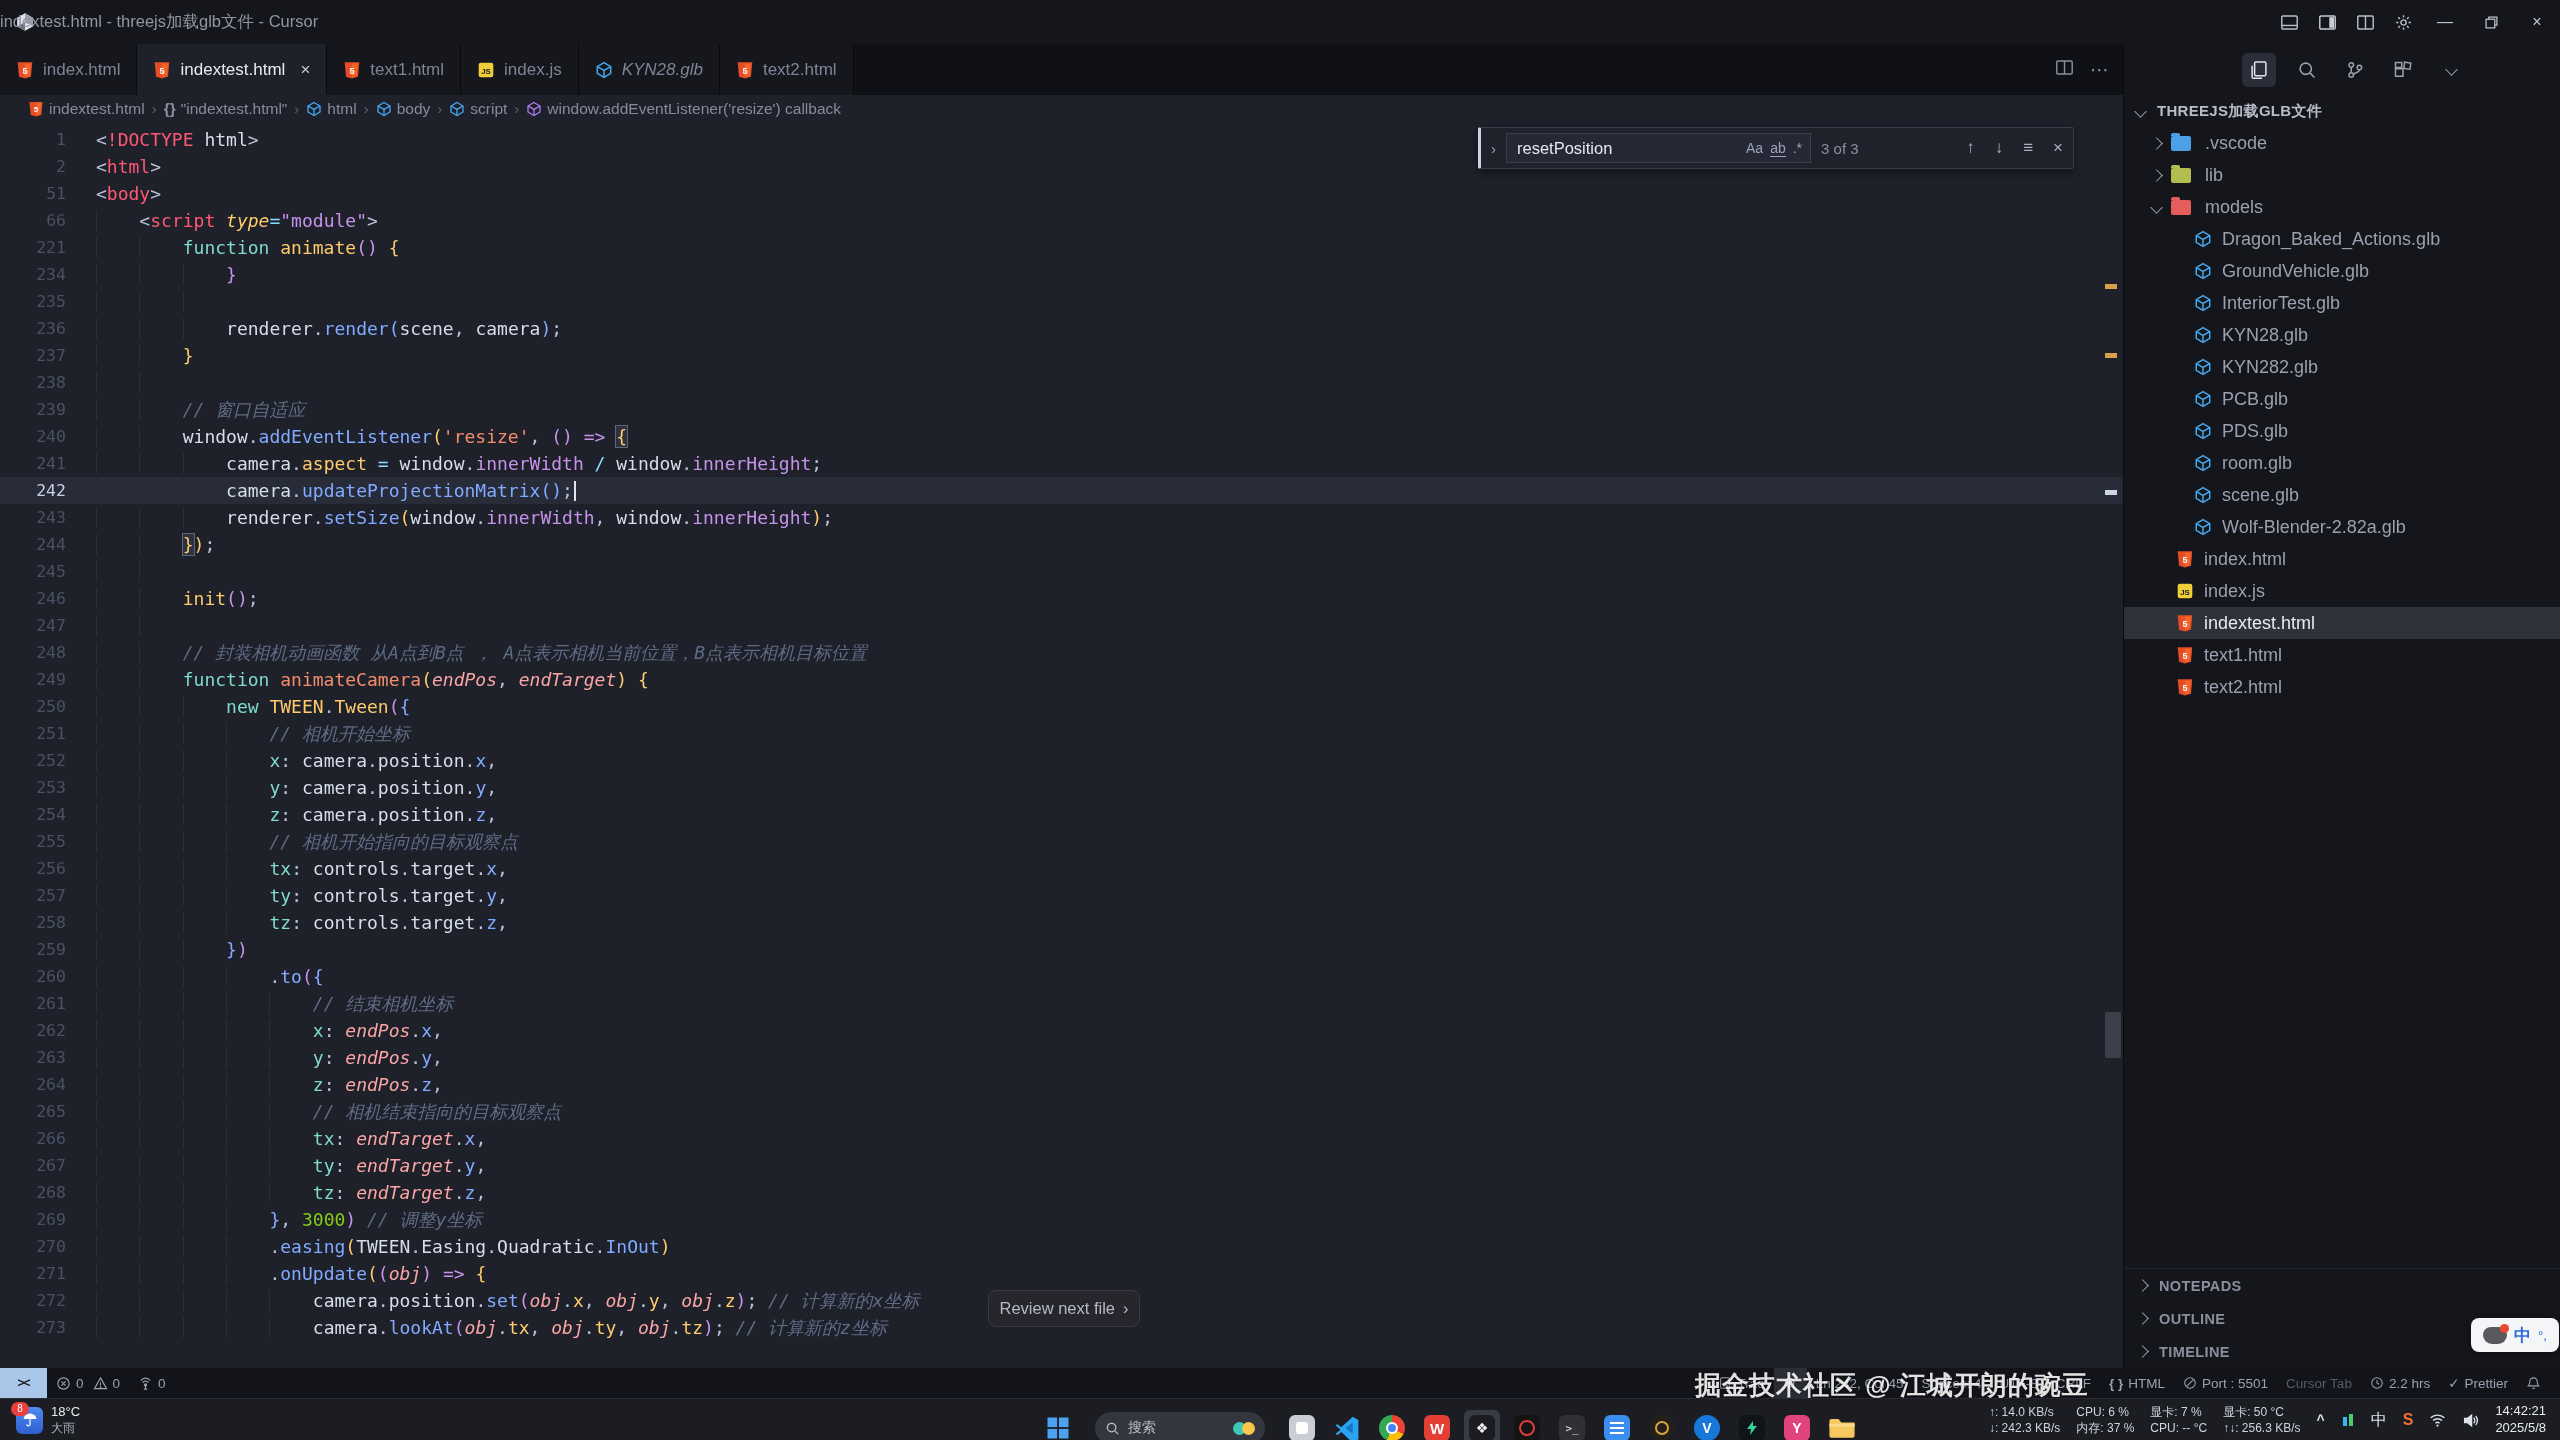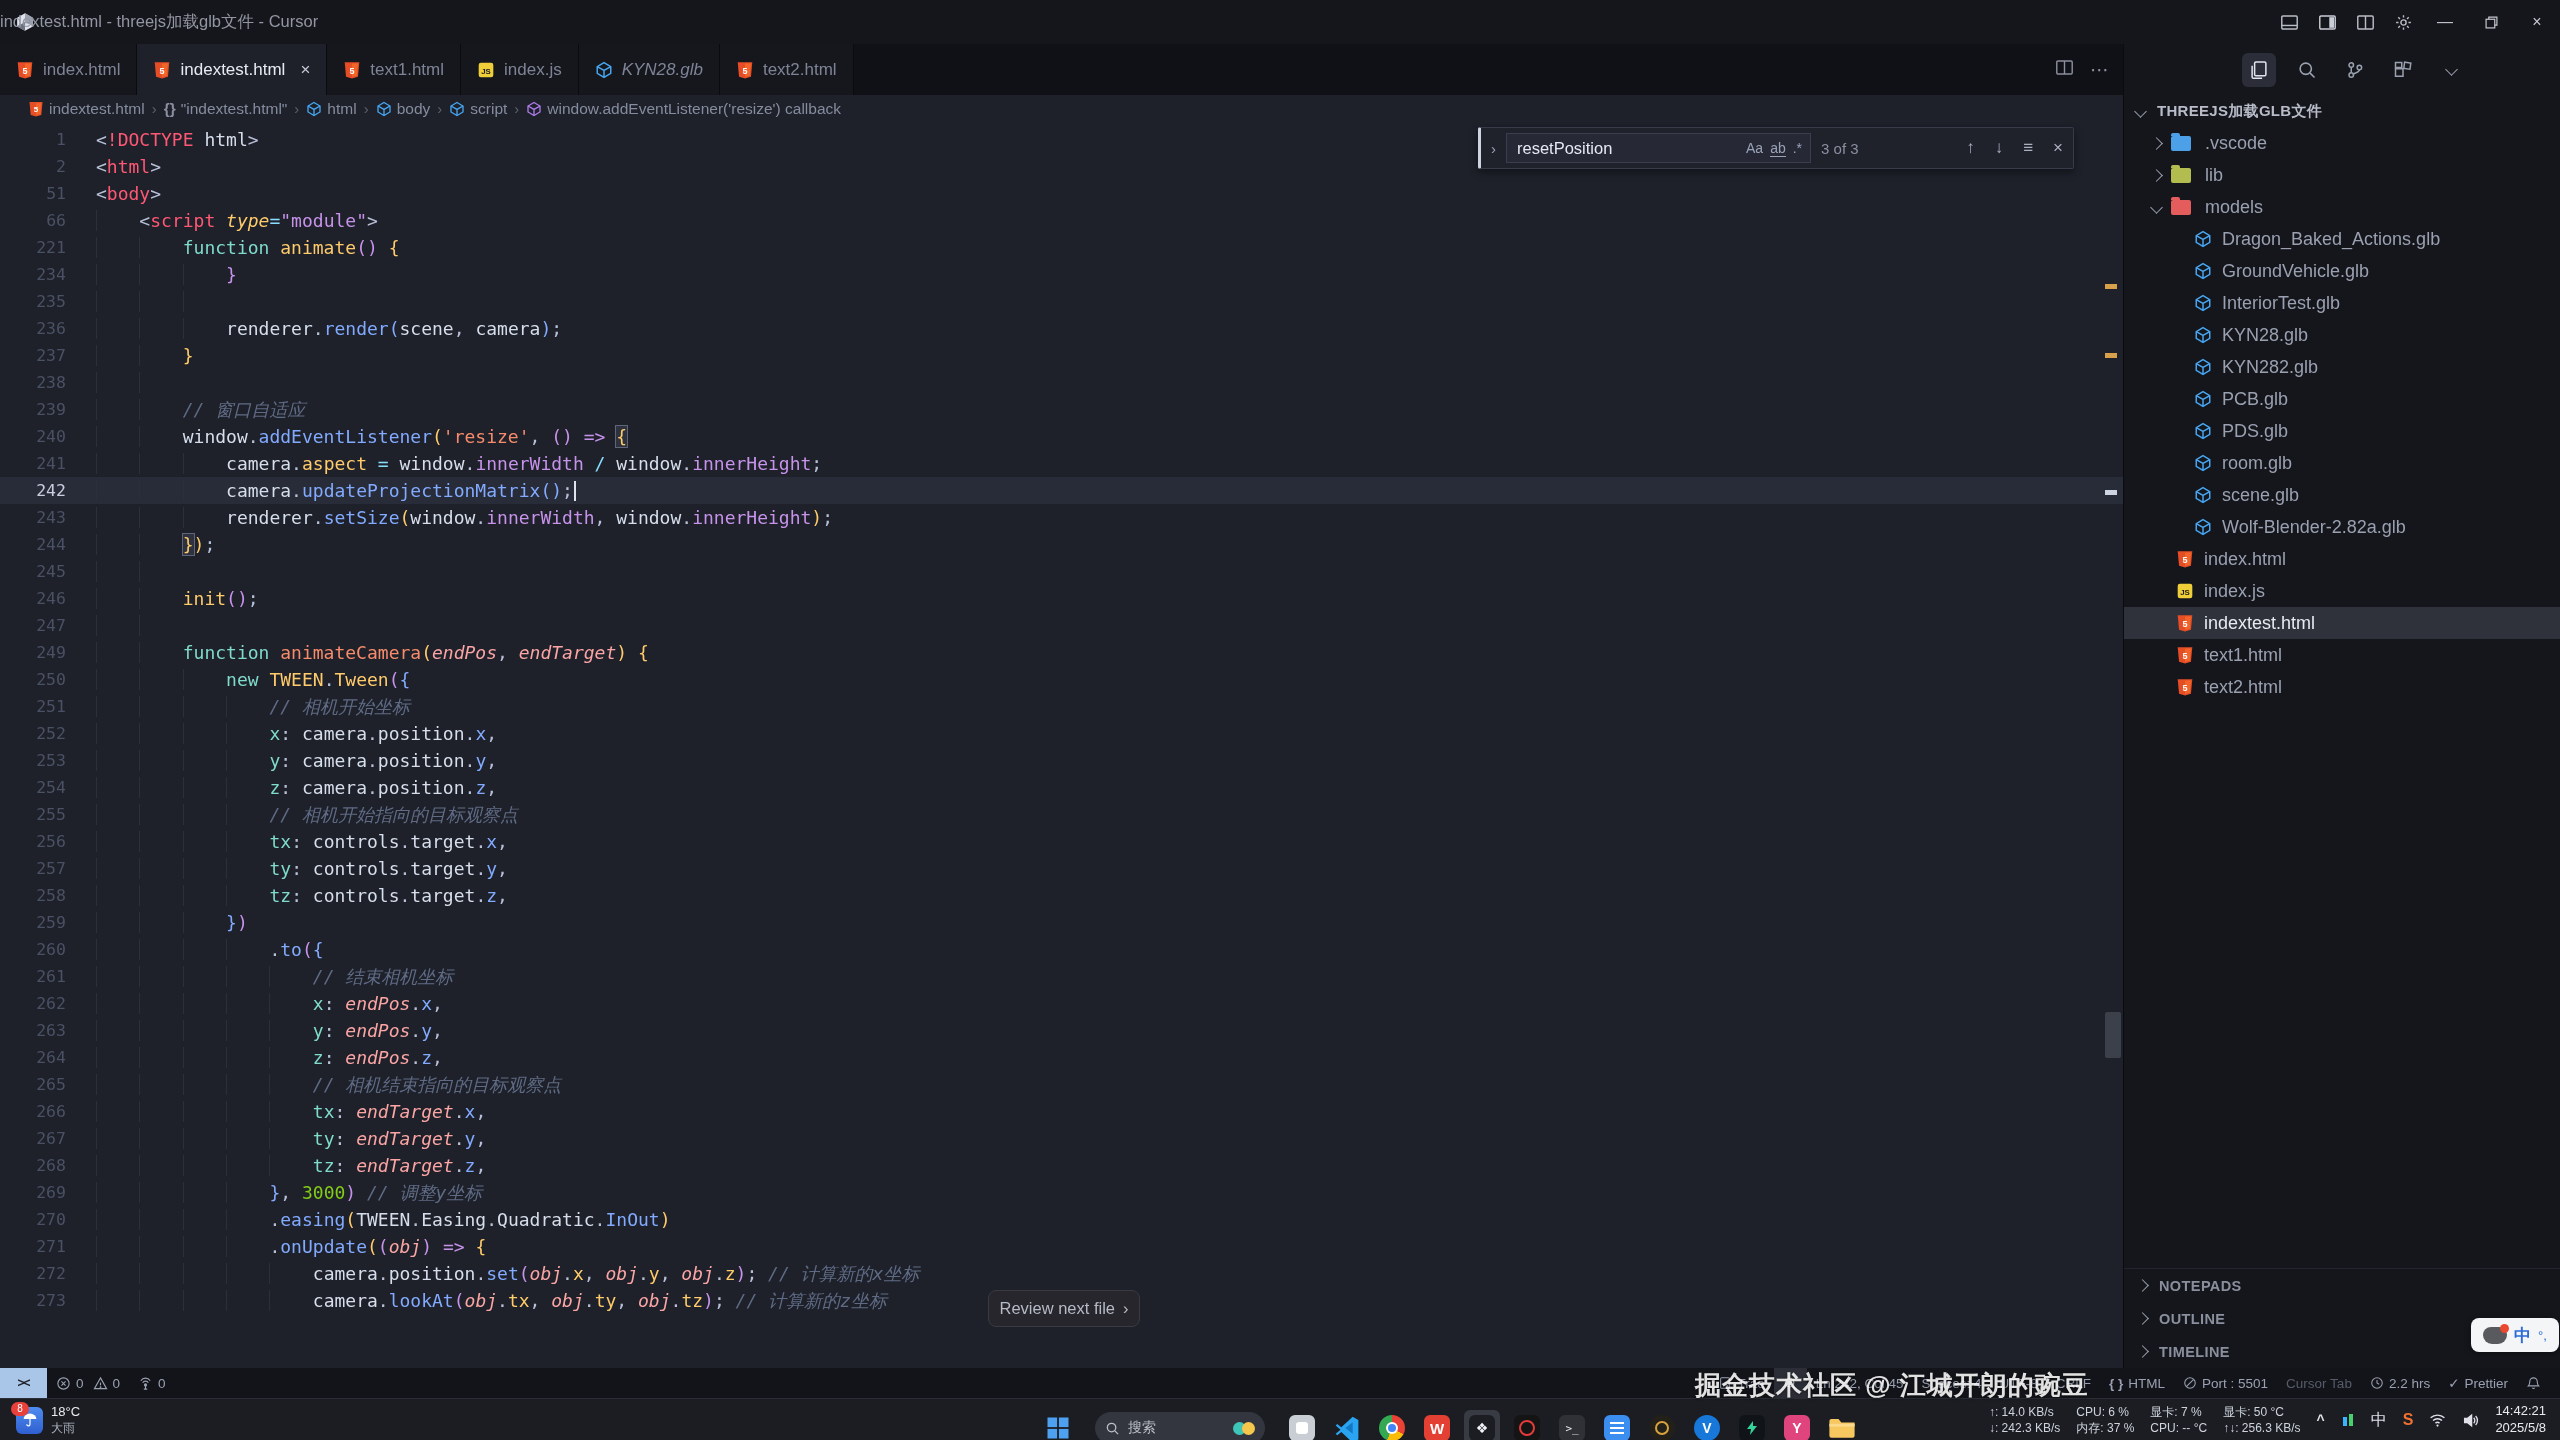--- a/index.html
+++ b/index.html
@@ -371,20 +371,24 @@
         </div>
         <div class="crow">
           <div class="gut">246</div>
           <div class="ctext"><span class="g4">    </span><span class="g4">    </span><span class="fn">init</span><span class="b2">()</span><span class="pn">;</span></div>
         </div>
         <div class="crow">
           <div class="gut">247</div>
           <div class="ctext"><span class="g4">    </span><span class="g4">    </span></div>
         </div>
         <div class="crow">
+          <div class="gut">248</div>
+          <div class="ctext"><span class="g4">    </span><span class="g4">    </span><span class="cmt">// 封装相机动画函数 从A点到B点 ， A点表示相机当前位置，B点表示相机目标位置</span></div>
+        </div>
+        <div class="crow">
           <div class="gut">249</div>
           <div class="ctext"><span class="g4">    </span><span class="g4">    </span><span class="kw">function</span><span class="pln"> </span><span class="fnd">animateCamera</span><span class="b1">(</span><span class="vi">endPos</span><span class="pn">, </span><span class="vi">endTarget</span><span class="b1">)</span><span class="pln"> </span><span class="b1">{</span></div>
         </div>
         <div class="crow">
           <div class="gut">250</div>
           <div class="ctext"><span class="g4">    </span><span class="g4">    </span><span class="g4">    </span><span class="kw">new</span><span class="pln"> </span><span class="fn">TWEEN</span><span class="pn">.</span><span class="fn">Tween</span><span class="b2">(</span><span class="b3">{</span></div>
         </div>
         <div class="crow">
           <div class="gut">251</div>
           <div class="ctext"><span class="g4">    </span><span class="g4">    </span><span class="g4">    </span><span class="g4">    </span><span class="cmt">// 相机开始坐标</span></div>

